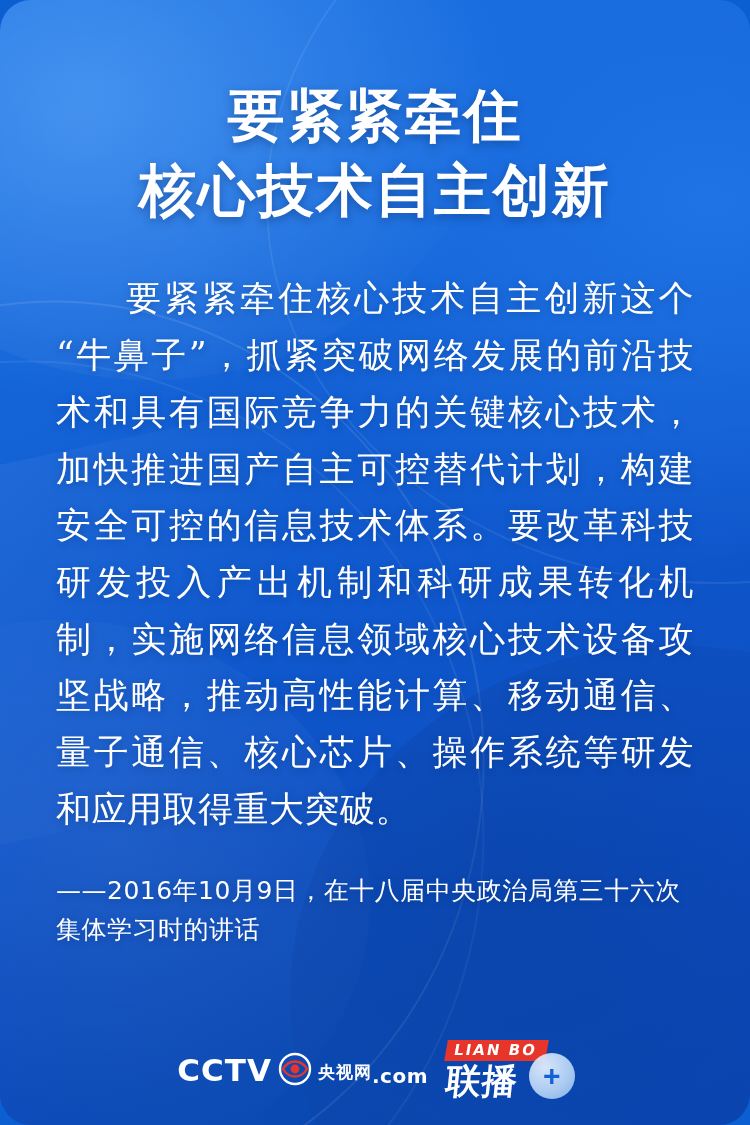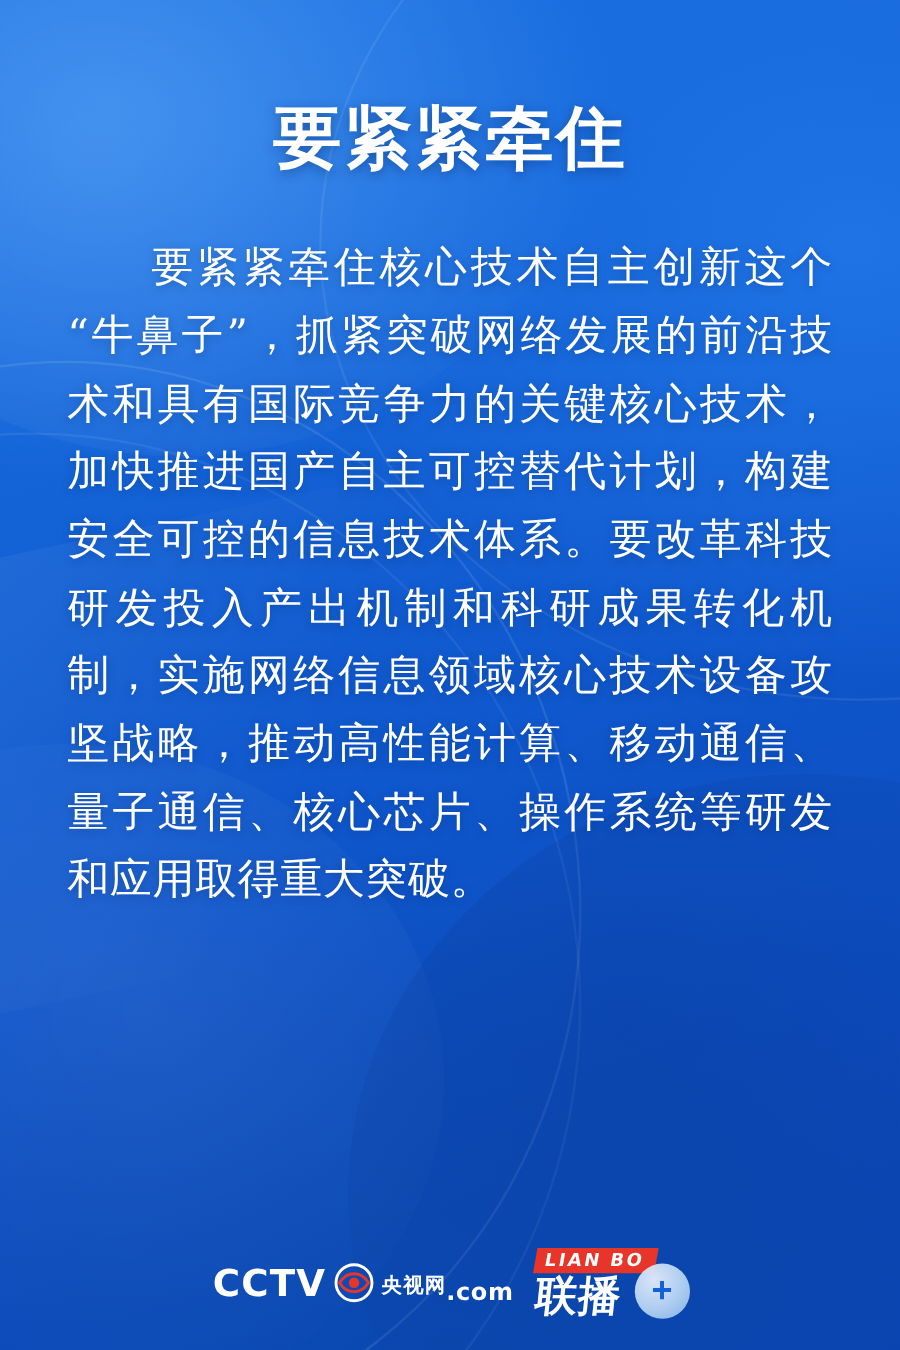--- a/index.html
+++ b/index.html
@@ -18,20 +18,21 @@
   .poster {
     position: relative;
     width: 750px;
     height: 1125px;
     overflow: hidden;
     background:
       radial-gradient(ellipse 700px 500px at 12% 8%, #2f86ee 0%, rgba(47,134,238,0) 62%),
       radial-gradient(ellipse 800px 600px at 95% 18%, #1f73e4 0%, rgba(31,115,228,0) 60%),
       radial-gradient(ellipse 900px 700px at 50% 105%, #0a49b0 0%, rgba(10,73,176,0) 65%),
       linear-gradient(160deg, #1b6fe0 0%, #1464d8 28%, #0f57cc 55%, #0c4cc0 78%, #0a43b4 100%);
+    border-radius: 31px;
   }
 
   
   .swoosh {
     position: absolute;
     border-radius: 50%;
     pointer-events: none;
   }
   .sw1 {
     left: -360px; top: 300px;
@@ -222,24 +223,26 @@
   <div class="swoosh sw4"></div>
   <div class="swoosh sw3"></div>
   <div class="swoosh sw1"></div>
   <div class="swoosh sw2"></div>
   <div class="swoosh sw5"></div>
   <div class="swoosh sw6"></div>
   <div class="diag"></div>
 
   <div class="headline">
     <div class="headline-line">要紧紧牵住</div>
+    <div class="headline-line">核心技术自主创新</div>
   </div>
 
   <div class="body-wrap">
     <p class="body-para">要紧紧牵住核心技术自主创新这个“牛鼻子”，抓紧突破网络发展的前沿技术和具有国际竞争力的关键核心技术，加快推进国产自主可控替代计划，构建安全可控的信息技术体系。要改革科技研发投入产出机制和科研成果转化机制，实施网络信息领域核心技术设备攻坚战略，推动高性能计算、移动通信、量子通信、核心芯片、操作系统等研发和应用取得重大突破。</p>
+    <div class="source">——2016年10月9日，在十八届中央政治局第三十六次集体学习时的讲话</div>
   </div>
 
   <div class="footer">
     <div class="cctv-logo">
       <span class="cctv-mark">CCTV</span>
       <span class="cctv-eye">
         <svg width="34" height="34" viewBox="0 0 34 34" aria-hidden="true">
           <circle cx="17" cy="17" r="15" fill="none" stroke="#ffffff" stroke-width="2.4"></circle>
           <path d="M5 17 C 11 7, 23 7, 29 17 C 23 27, 11 27, 5 17 Z" fill="none" stroke="#e8352a" stroke-width="2.4"></path>
           <circle cx="17" cy="17" r="4.4" fill="#e8352a"></circle>

